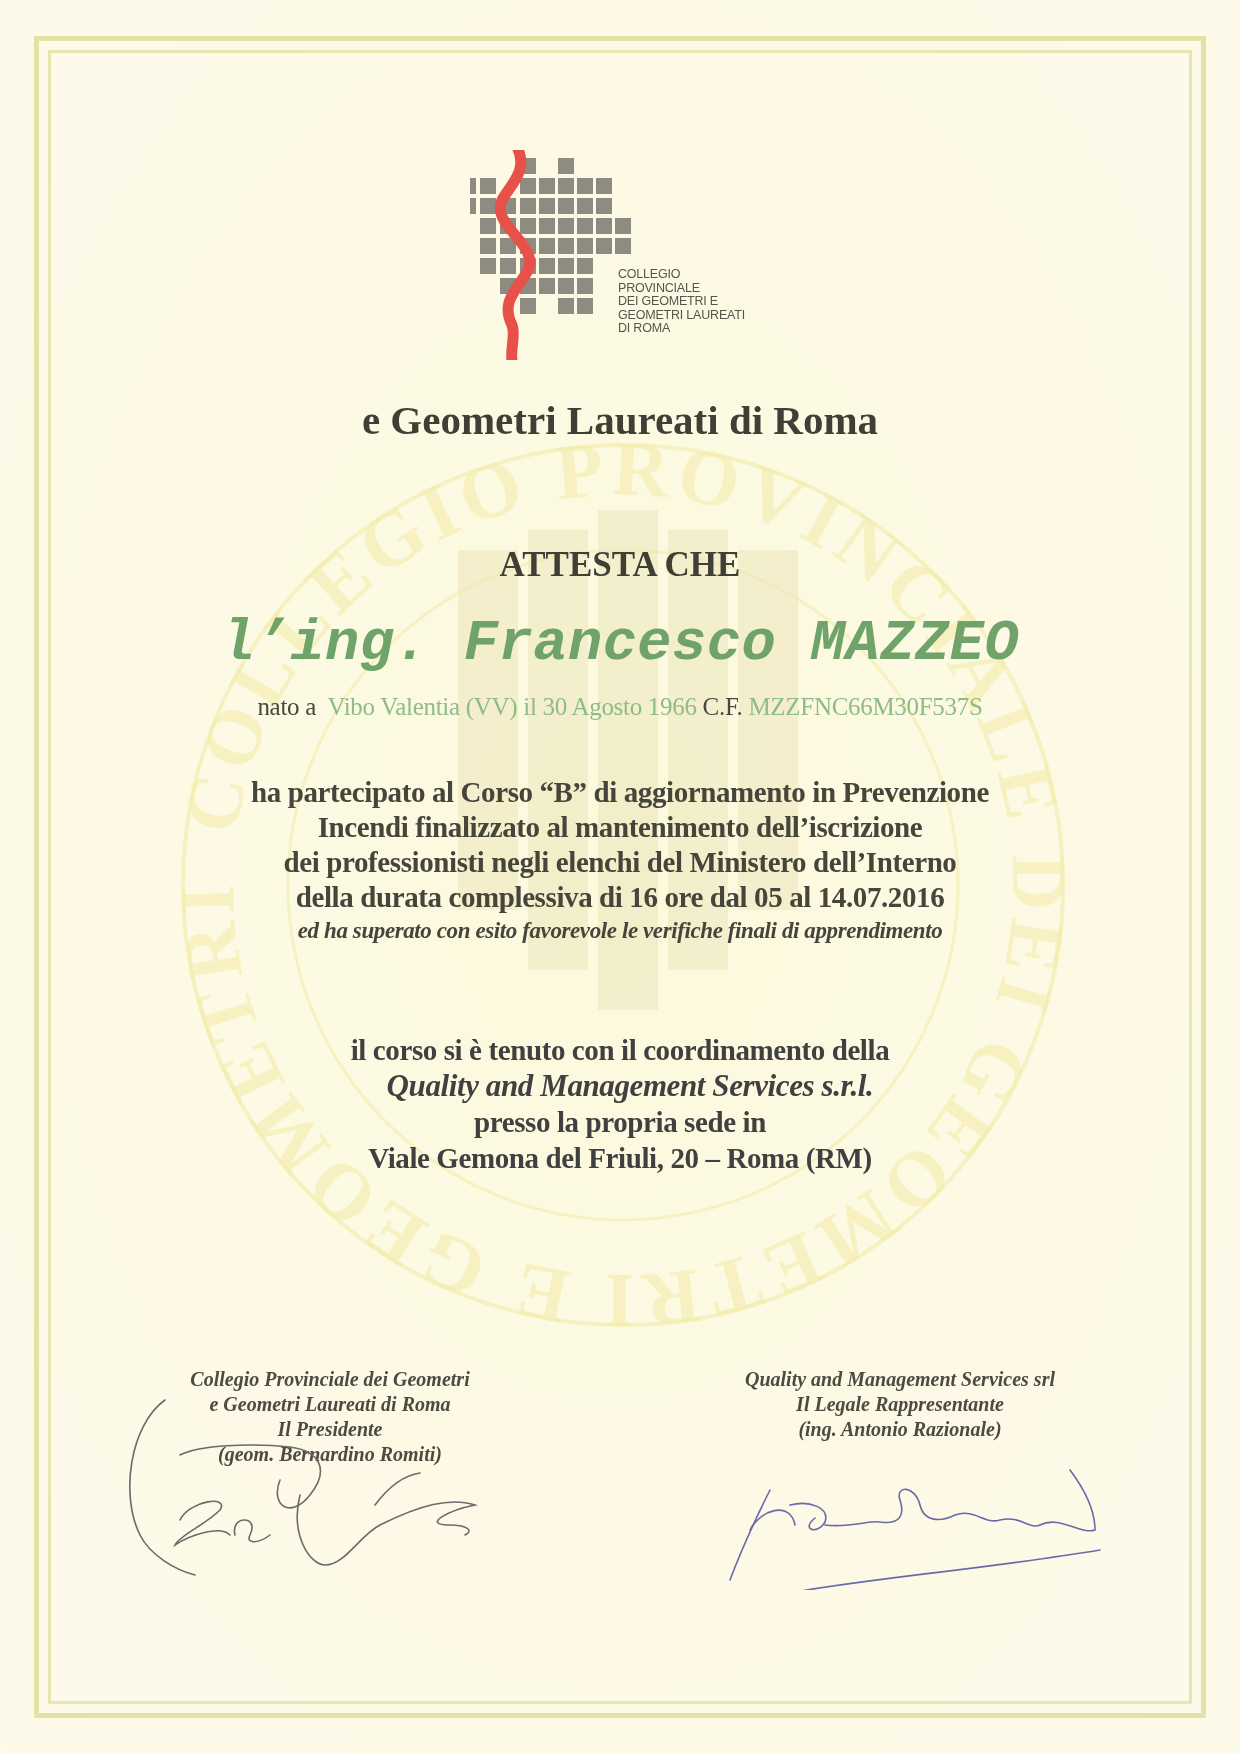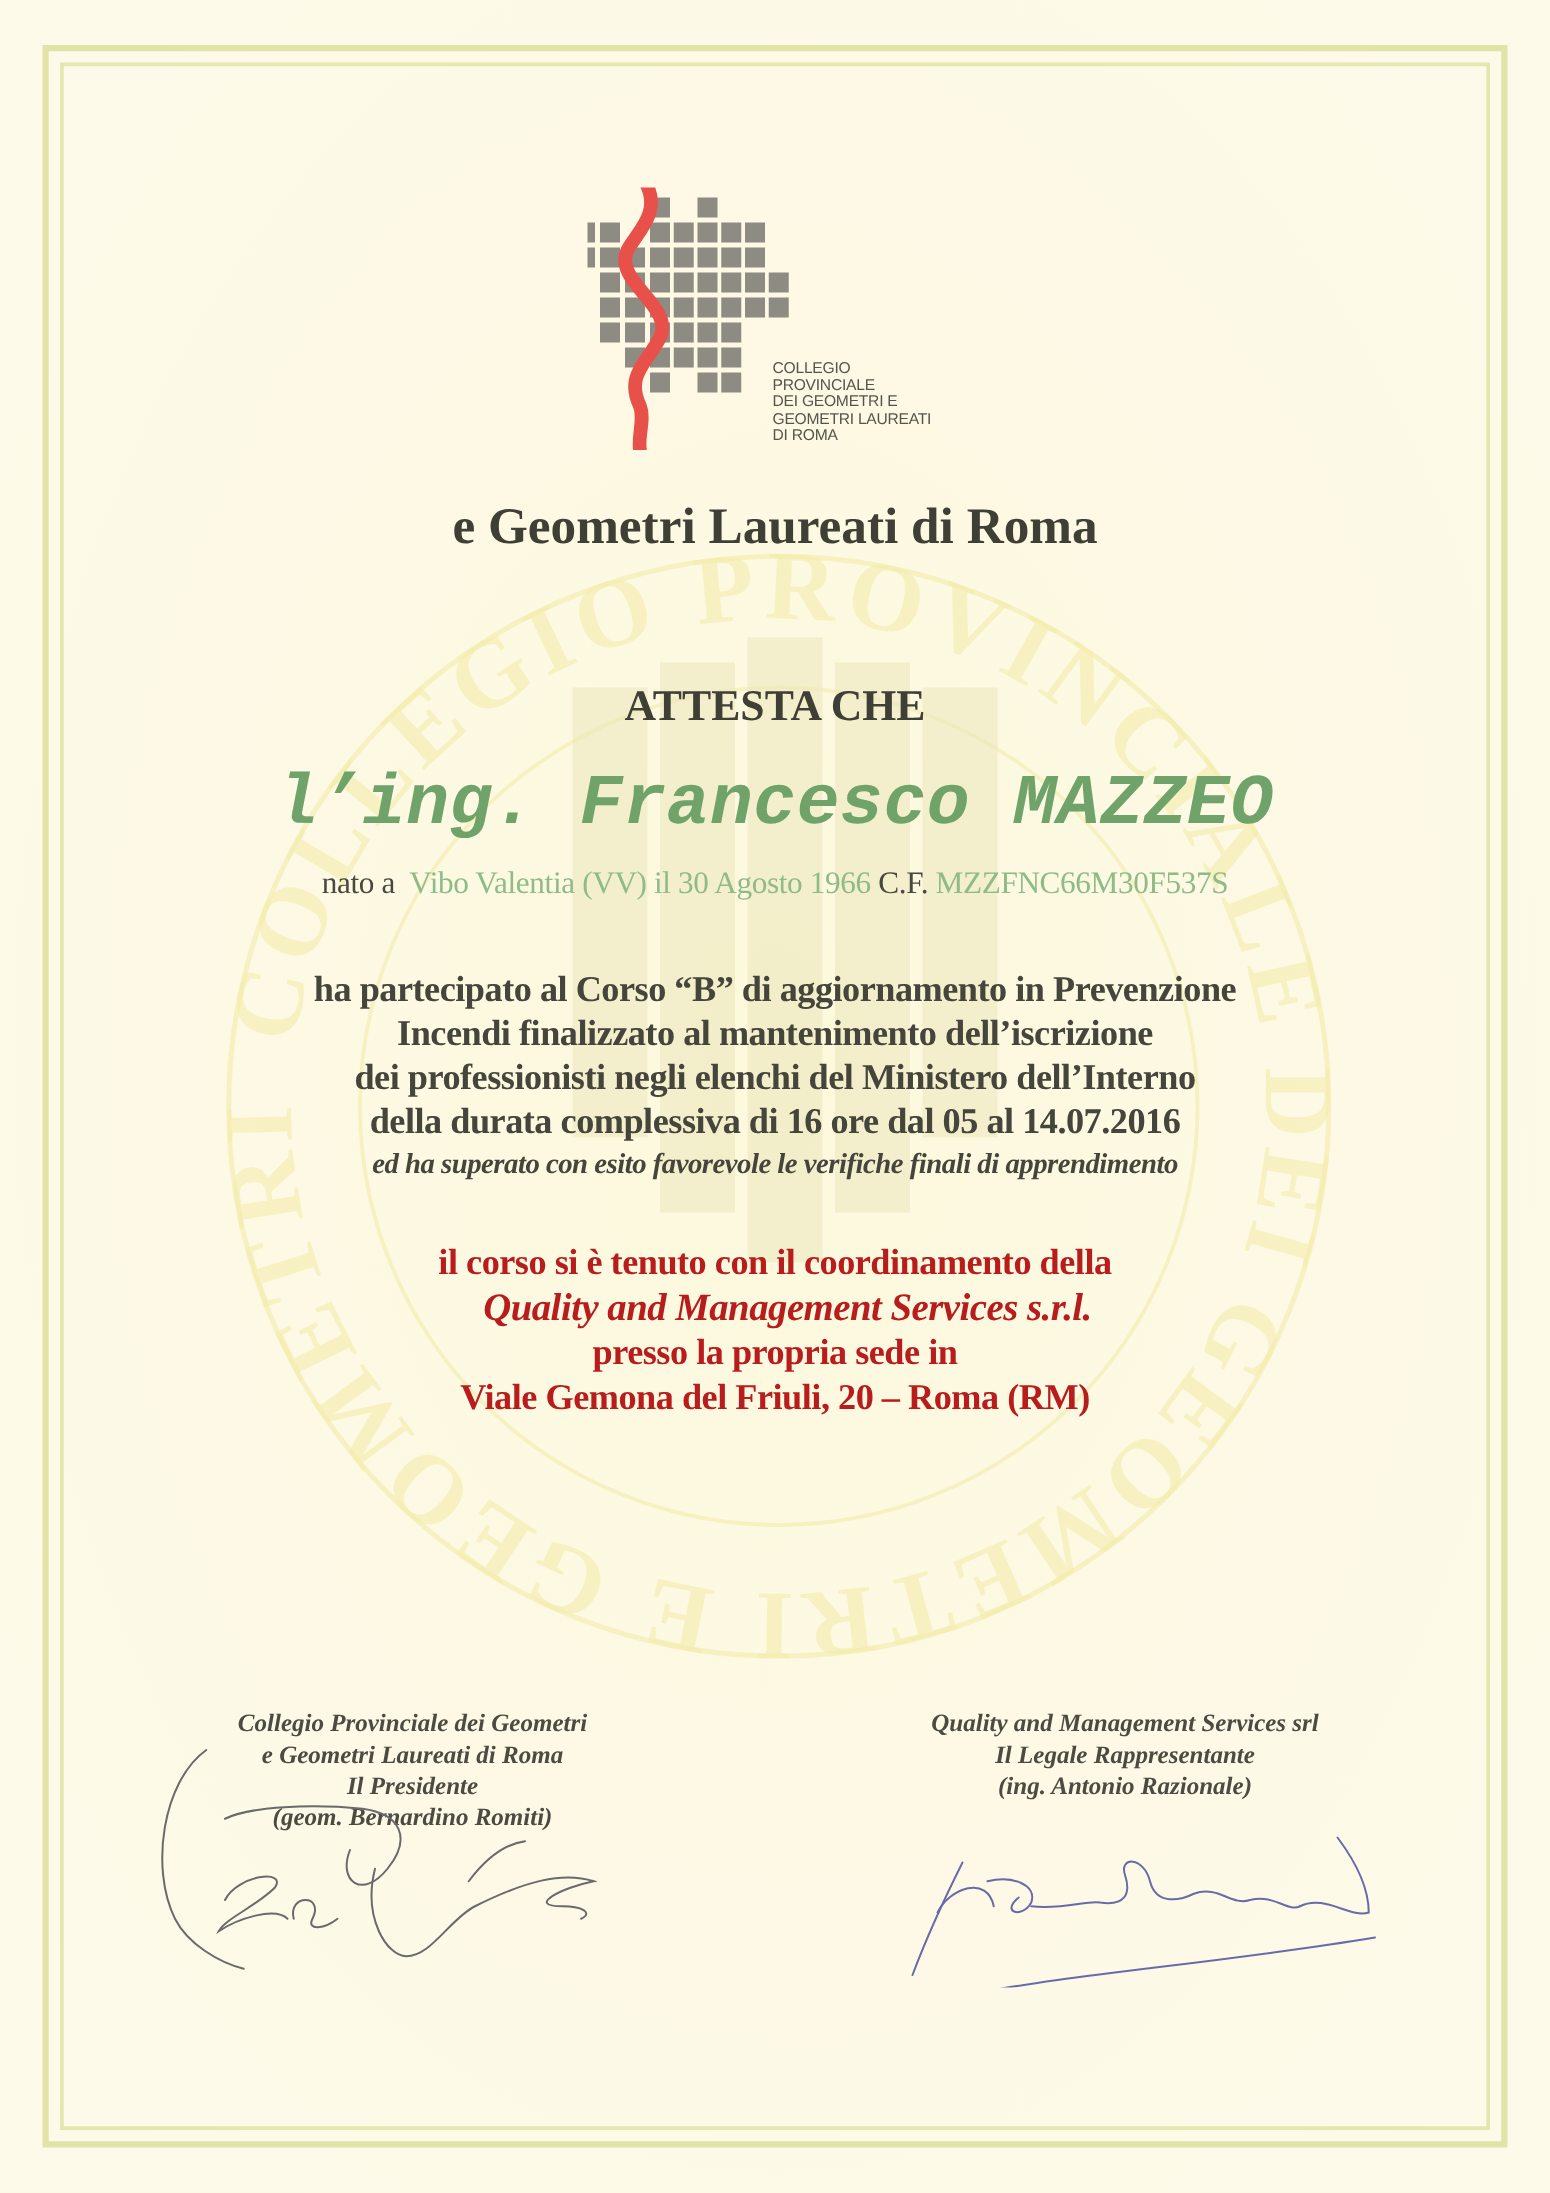--- a/index.html
+++ b/index.html
@@ -25,42 +25,42 @@
   .watermark {
     position: absolute; left: 118px; top: 440px; width: 1010px; height: 890px;
     pointer-events: none;
   }
   .logo {
     position: absolute; left: 470px; top: 150px; width: 320px; height: 210px;
   }
   .logo-text {
     position: absolute; left: 618px; top: 268px;
     font-family: "Liberation Sans", "DejaVu Sans", sans-serif;
-    font-size: 12.5px; line-height: 13.5px; color: #55554c; letter-spacing: -0.2px; margin-top: 20px;
+    font-size: 12.5px; line-height: 13.5px; color: #55554c; letter-spacing: -0.2px;
   }
   .center { position: absolute; left: 0; width: 1240px; text-align: center; }
   .title {
     top: 393px; font-size: 41px; font-weight: bold; line-height: 54px; color: #3f3f35;
   }
   .attesta { top: 545px; font-size: 35px; font-weight: bold; color: #3f3f35; }
   .name {
     top: 612px; font-size: 57px; font-style: italic; font-weight: bold; color: #6fa36a;
     font-family: Liberation Mono, monospace; letter-spacing: 0.5px;
   }
   .born {
     top: 693px; font-size: 25px; color: #484840; letter-spacing: -0.3px;
   }
   .born .green { color: #8fbb88; }
   .body-lines {
     top: 775px; font-size: 29px; font-weight: bold; line-height: 35px; color: #45453b;
     letter-spacing: -0.4px;
   }
   .body-lines .it { font-style: italic; font-size: 23px; line-height: 32px; }
   .course {
-    top: 992px; font-size: 29px; font-weight: bold; line-height: 36px; color: #b91c1c;
+    top: 1032px; font-size: 29px; font-weight: bold; line-height: 36px; color: #404040;
     letter-spacing: -0.4px;
     font-family: Liberation Serif, serif;
   }
   .course .it { font-style: italic; font-weight: normal; font-size: 31px; font-weight: bold; padding-left: 20px; }
   .sig-block {
     position: absolute; top: 1367px; width: 420px; text-align: center;
     font-style: italic; font-weight: bold; font-size: 20px; line-height: 25px; color: #4b4b42;
   }
   .sig-left { left: 120px; }
   .sig-right { left: 690px; }

